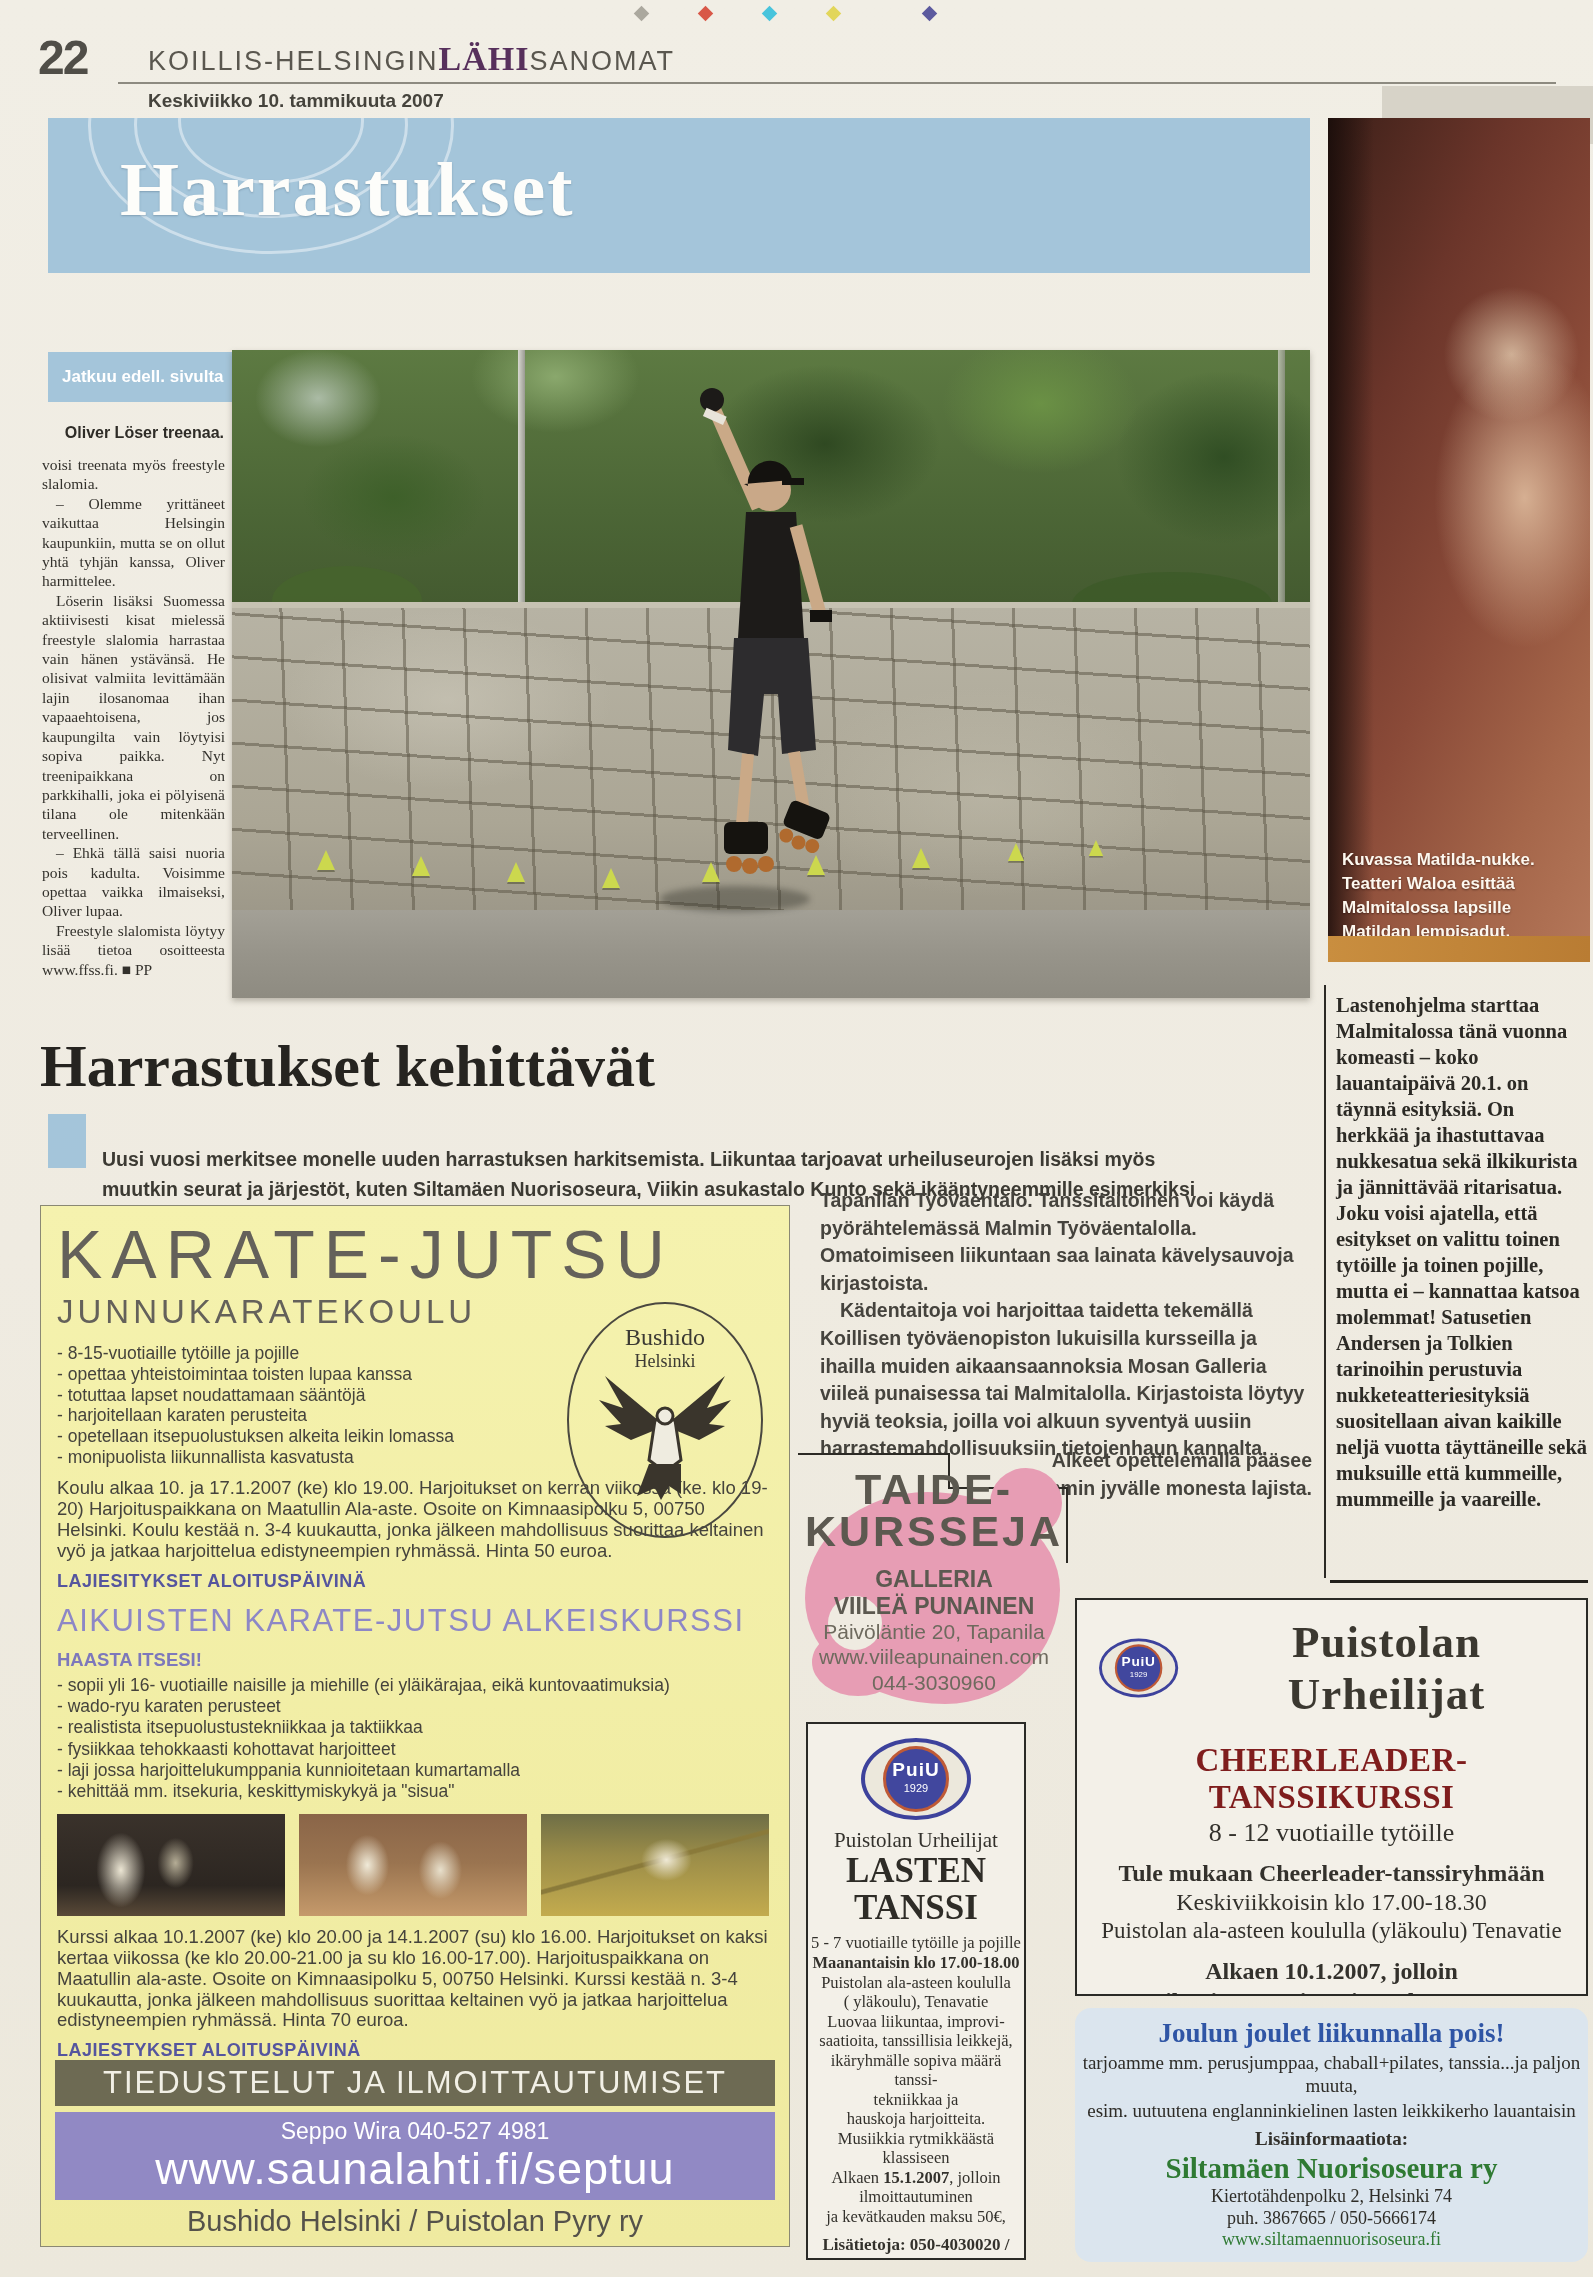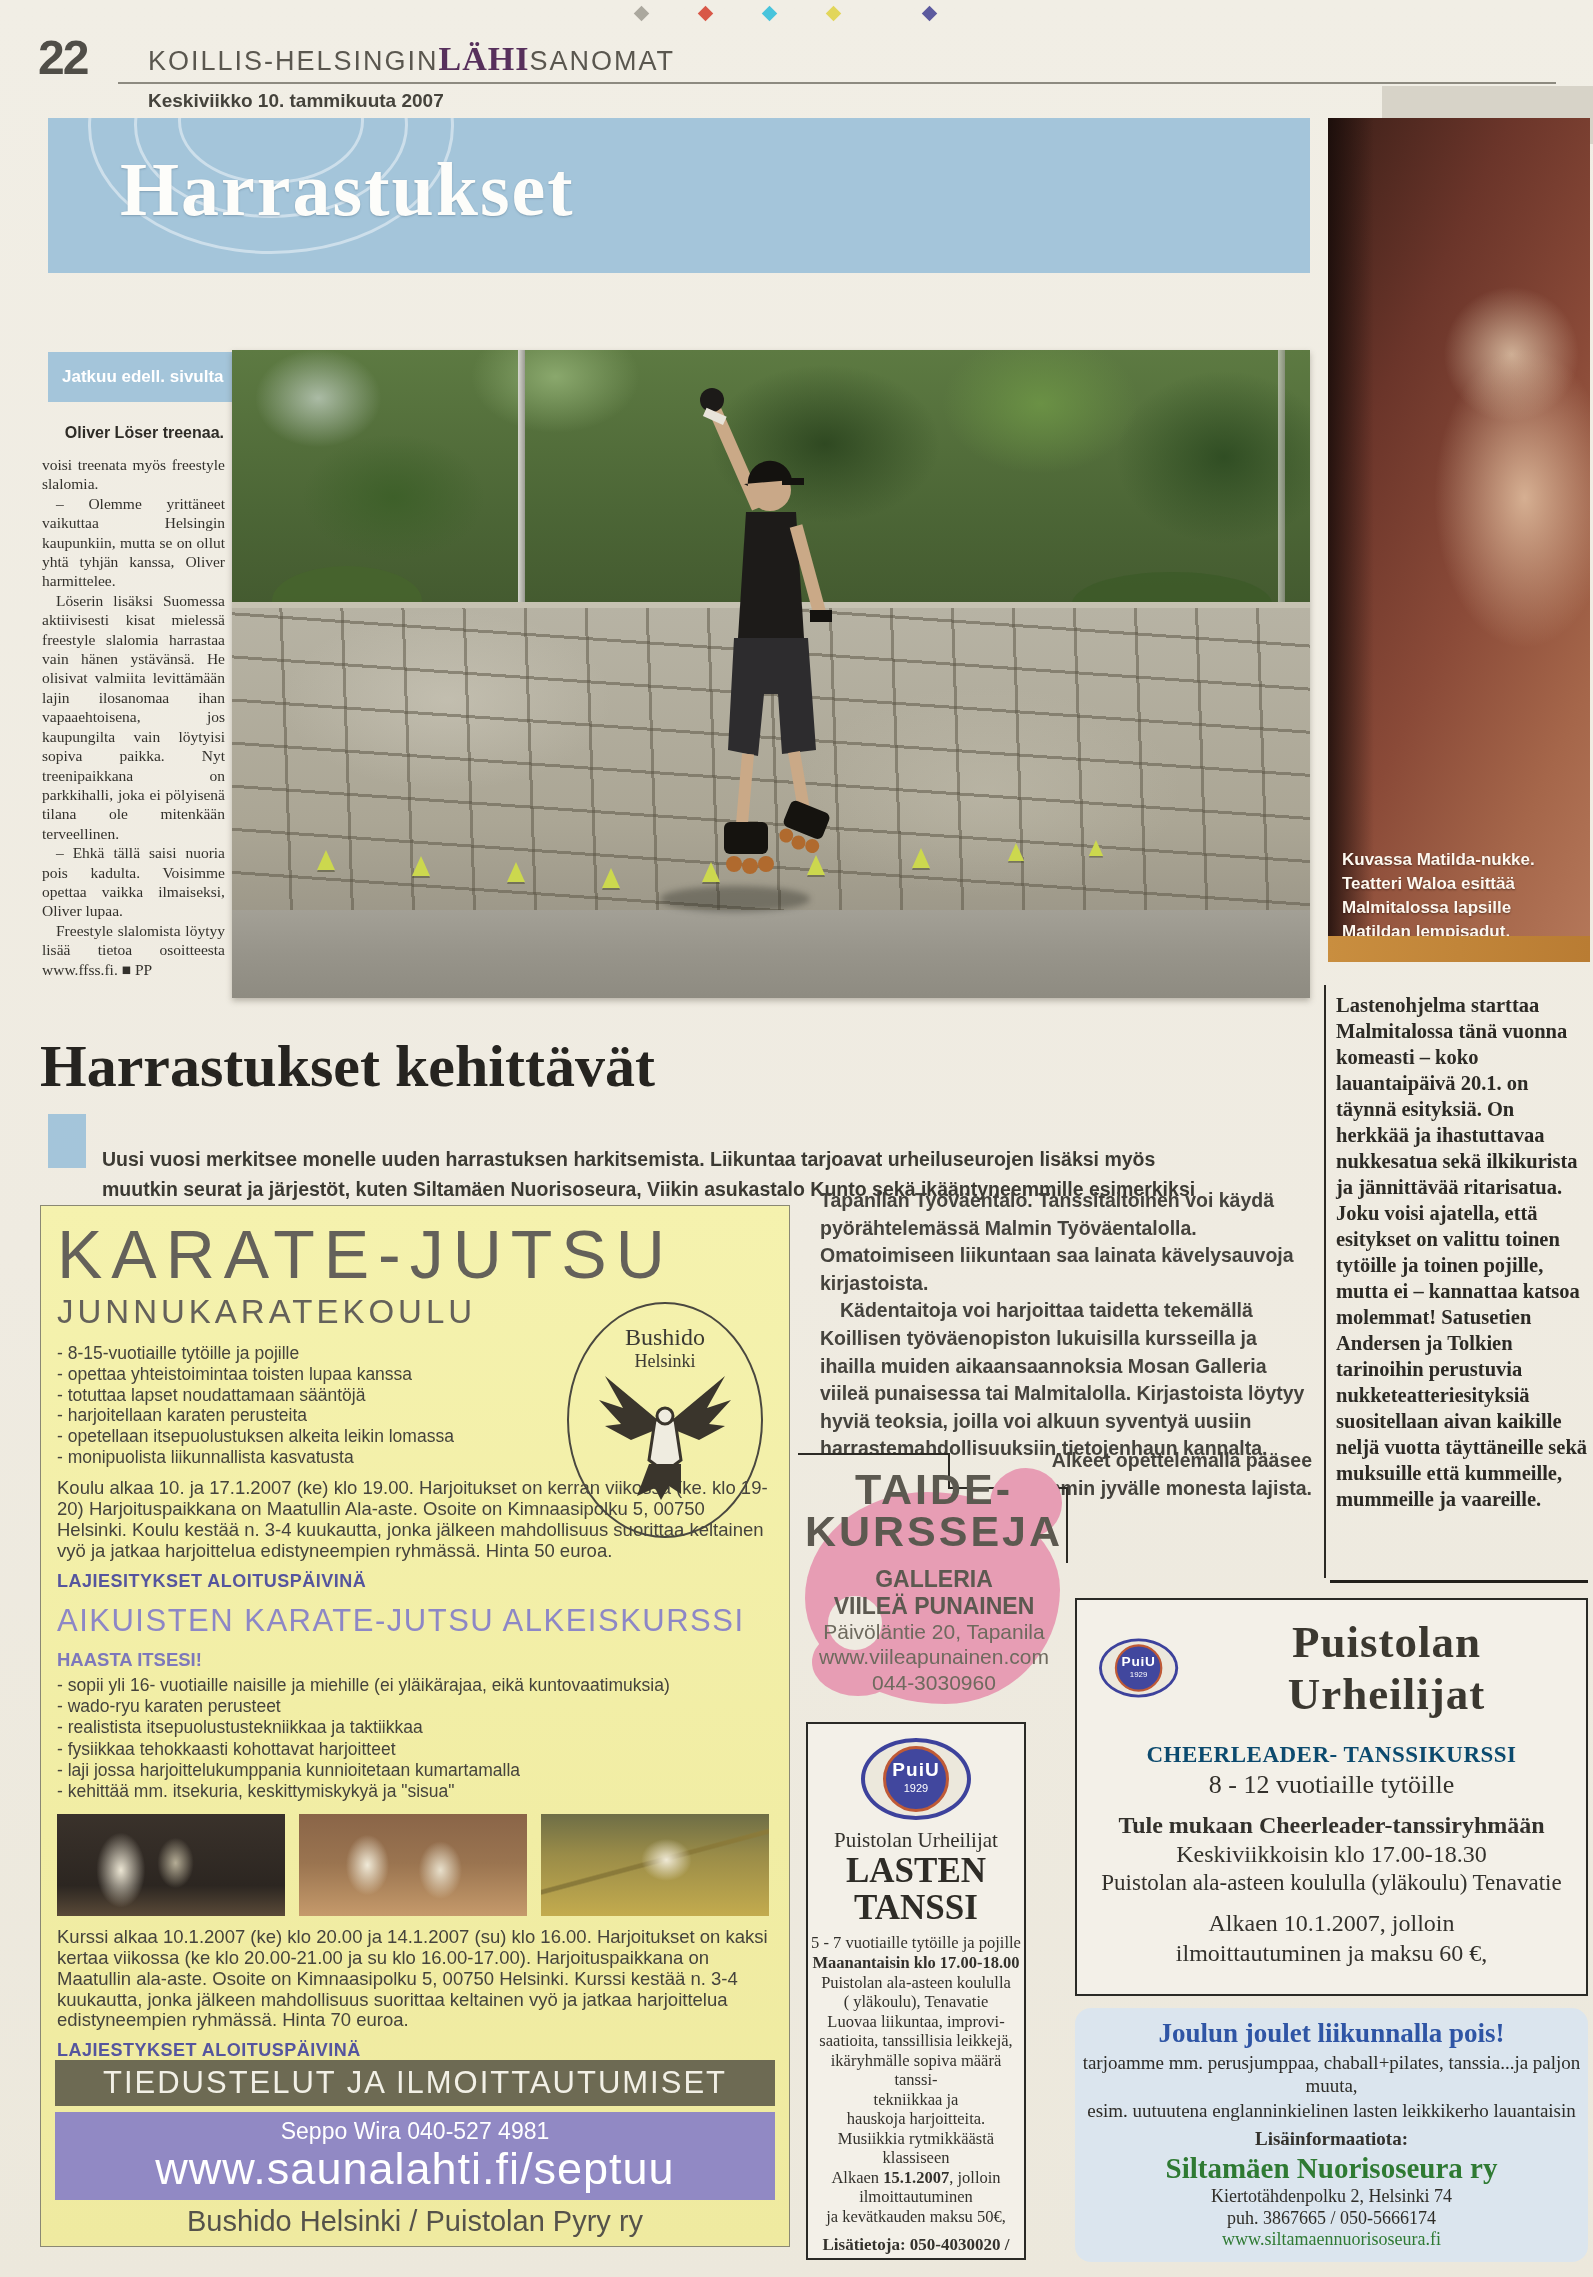--- a/index.html
+++ b/index.html
@@ -157,26 +157,26 @@
   .tanssi .s1{margin-top:6px;font-size:16.5px;}
   .tanssi .s2{font-weight:bold;font-size:16.5px;}
   .tanssi .body{font-size:16.5px;line-height:19.5px;}
   .tanssi .info{margin-top:8px;font-weight:bold;font-size:17px;line-height:22px;}
   
   .cheer{position:absolute;left:1075px;top:1598px;width:513px;height:398px;box-sizing:border-box;
          background:#f3f0e8;border:2px solid #2a2a26;text-align:center;overflow:hidden;}
   .cheer-head{display:flex;align-items:center;justify-content:flex-start;gap:20px;padding:16px 10px 0 22px;}
   .cheer-head .small-logo{transform:scale(.72);transform-origin:left center;width:78px;}
   .cheer-name{font-size:45px;font-weight:bold;color:#3b3830;letter-spacing:1px;}
-  .cheer .title{margin-top:22px;font-size:23px;font-weight:bold;color:#0c4a6e;letter-spacing:.5px;}
+  .cheer .title{margin-top:22px;font-size:33px;font-weight:bold;color:#7f1d1d;letter-spacing:.5px;}
   .cheer .sub{font-size:26px;margin-top:2px;}
   .cheer .b{font-weight:bold;font-size:24px;margin-top:12px;}
   .cheer .r{font-size:24px;margin-top:2px;}
   .cheer .r2{font-size:23px;margin-top:2px;}
-  .cheer .start{font-size:24px;margin-top:12px;line-height:30px;}
+  .cheer .start{font-size:24px;margin-top:12px;line-height:30px;font-weight:bold;}
   
   .joulu{position:absolute;left:1075px;top:2008px;width:513px;height:254px;box-sizing:border-box;
          background:#dbe5ee;border-radius:16px;text-align:center;padding-top:10px;overflow:hidden;}
   .joulu .head{font-size:27px;font-weight:bold;color:#2f55a5;}
   .joulu .body{font-size:19px;line-height:23px;color:#2e2c27;margin-top:2px;}
   .joulu .lbl{font-size:19px;font-weight:bold;margin-top:6px;}
   .joulu .org{font-size:29px;font-weight:bold;color:#2f7a33;margin-top:2px;}
   .joulu .adr{font-size:18px;line-height:22px;color:#2e2c27;}
   .joulu .web{font-size:18px;color:#2f7a33;}
 </style>

